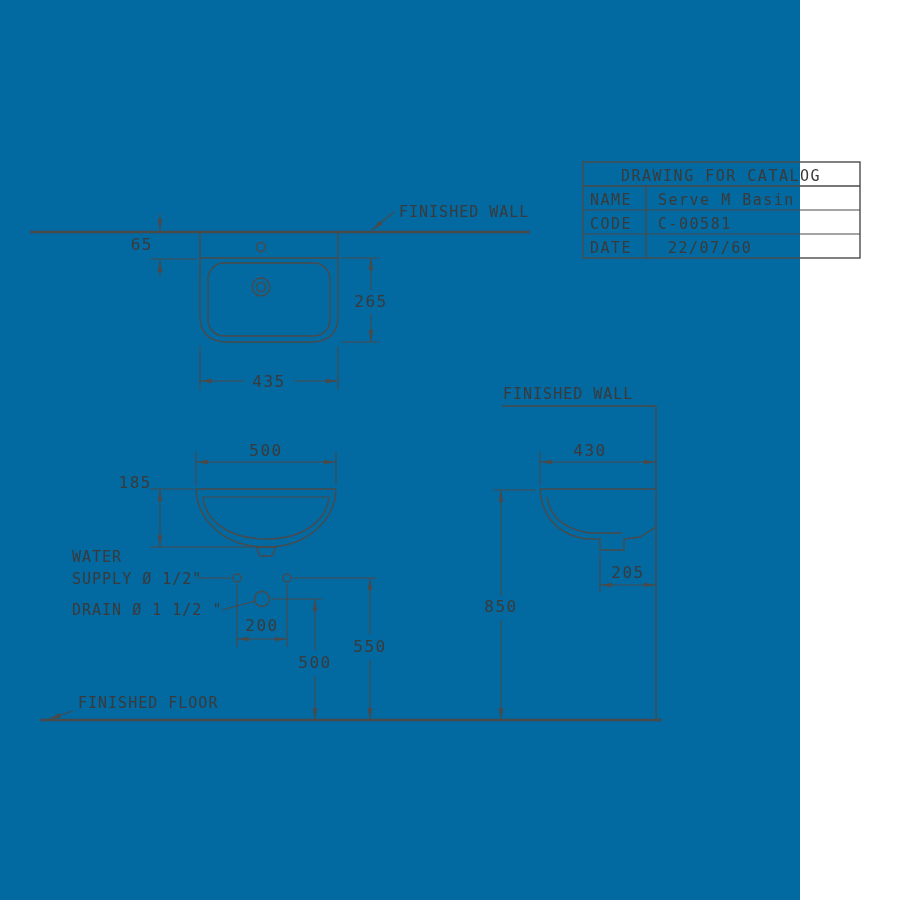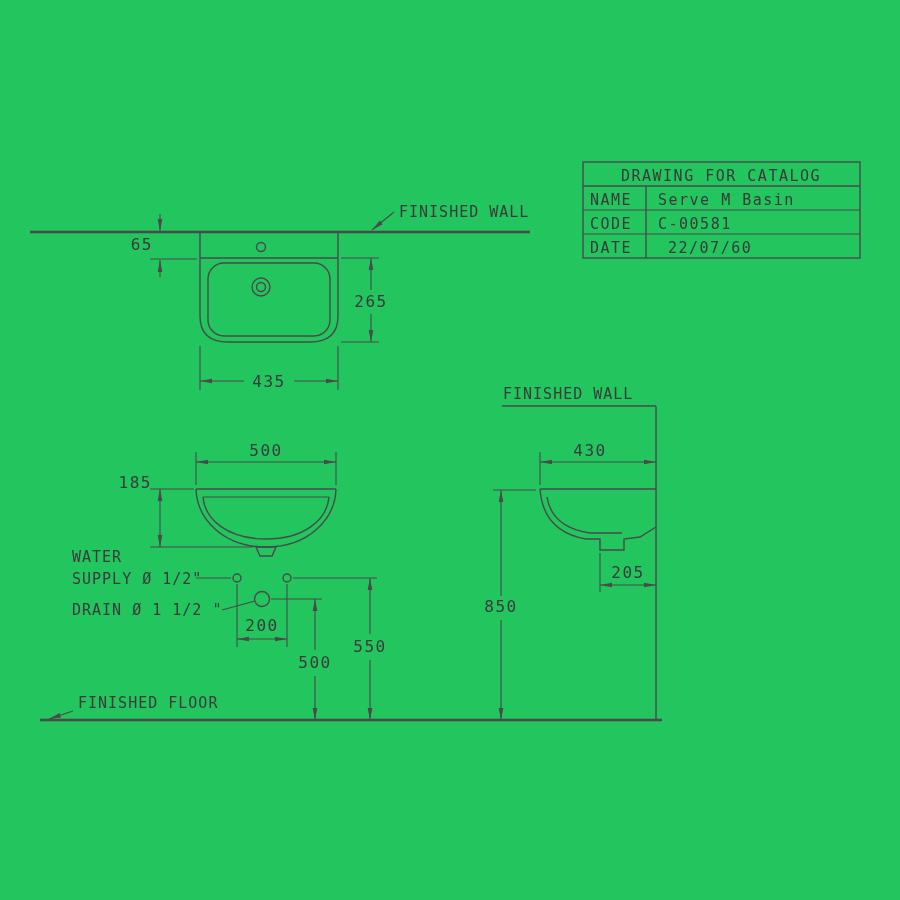--- a/index.html
+++ b/index.html
@@ -1,16 +1,16 @@
 <!DOCTYPE html>
 <html><head>
 <meta charset="utf-8">
 <style>
   html, body { margin: 0; padding: 0; background: #ffffff; }
-  .page { width: 900px; height: 900px; position: relative; background: #22c55e; }
+  .page { width: 800px; height: 900px; position: relative; background: #0369a1; }
   svg { font-family: "DejaVu Sans Mono", "Liberation Mono", monospace; }
   .ln    { stroke: #4a4a4a; stroke-width: 1.4; fill: none; }
   .thick { stroke-width: 2.4; }
   .thin  { stroke-width: 1.1; }
   .shape { stroke: #4a4a4a; stroke-width: 1.4; fill: none; }
   text { fill: #3a3a3a; font-size: 15px; letter-spacing: 1px; }
   .dim { font-size: 16px; letter-spacing: 1.5px; }
   .tb  { font-size: 15px; letter-spacing: 1.5px; }
 </style>
 </head>

